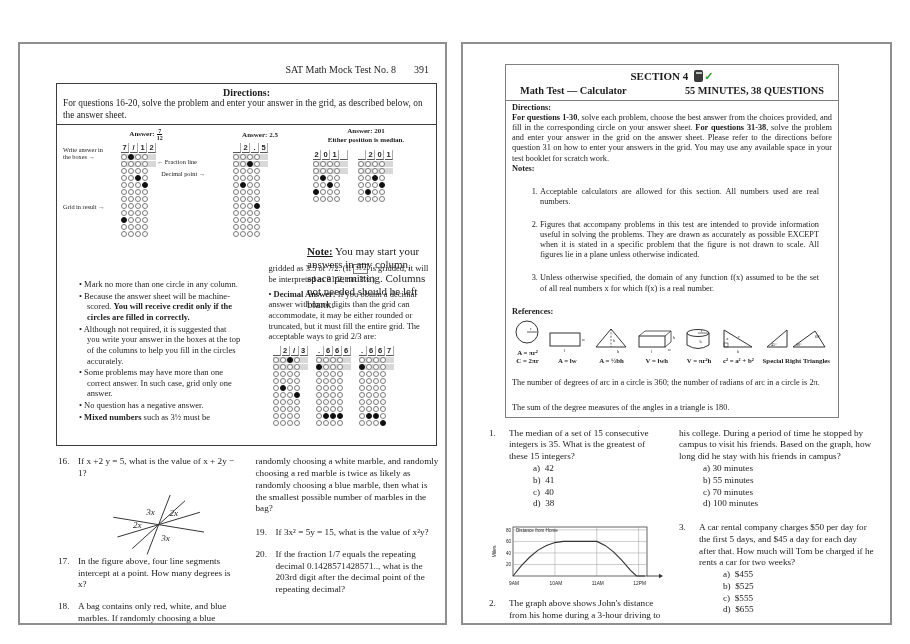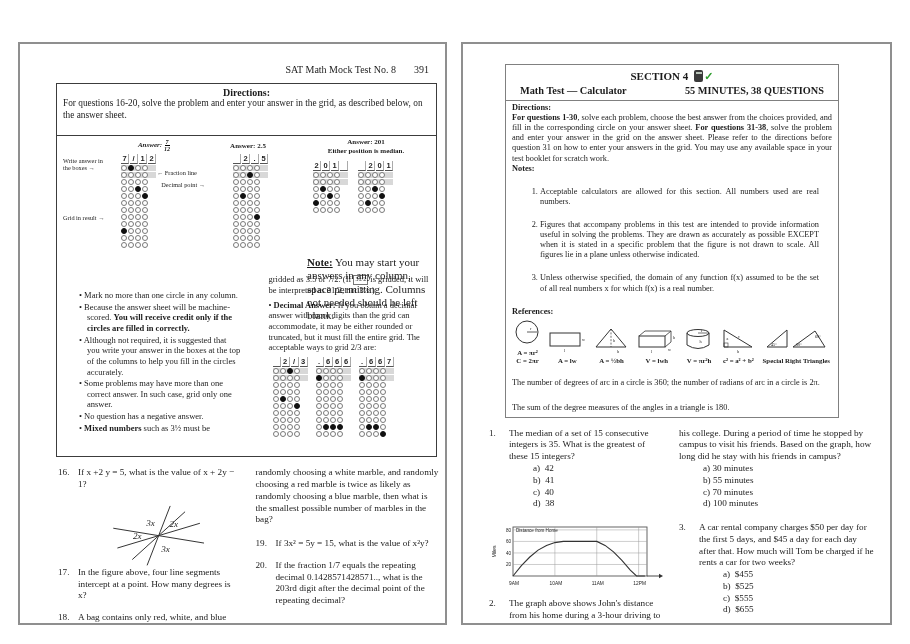--- a/index.html
+++ b/index.html
@@ -9,30 +9,30 @@
   #page-right{left:461px;width:431px;padding:20px 16px 0 26px;}
 
   
   .running{font-size:10px;margin-bottom:8px;white-space:pre-wrap;}
   #page-left .running{text-align:right;margin-right:10px;}
   .running .gap{display:inline-block;width:18px;}
 
   
   .dir-box{border:1px solid #3c3c3c;margin-left:-2px;margin-right:2px;padding:3px 6px 6px 6px;}
   .dir-title{text-align:center;font-weight:bold;font-size:10px;}
-  .dir-intro{font-size:9.3px;line-height:1.25;border-bottom:1px solid #3c3c3c;padding-bottom:14px;margin:0 -6px;padding-left:6px;padding-right:6px;}
+  .dir-intro{font-size:9.3px;line-height:1.25;border-bottom:1px solid #3c3c3c;padding-bottom:3px;margin:0 -6px;padding-left:6px;padding-right:6px;}
   .fig-area{position:relative;height:128px;margin-top:6px;}
   .ann{position:absolute;font-size:6.3px;color:#222;line-height:1.15;}
   .ann-write{left:0;top:15px;width:46px;}
   .ann-frac{left:94px;top:27px;width:48px;}
   .ann-dec{left:90px;top:39px;width:52px;text-align:right;}
   .ann-grid{left:0;top:72px;width:46px;}
   .ex-cap{position:absolute;font-size:7px;text-align:center;font-weight:bold;}
-  .ex1-cap{left:60px;top:-3px;width:62px;font-style:italic;}
-  .ex2-cap{left:160px;top:0;width:50px;}
+  .ex1-cap{left:52px;top:-3px;width:62px;}
+  .ex2-cap{left:172px;top:0;width:50px;}
   .ex3-cap{left:244px;top:-4px;width:118px;line-height:1.2;}
   .bubble-grid{position:absolute;background:#fff;}
   .ex1-grid{left:58px;top:12px;}
   .ex2-grid{left:170px;top:12px;}
   .ex3-grids{position:absolute;left:250px;top:19px;display:flex;gap:10px;}
   .ex3-grids .bubble-grid{position:static;}
   .note{position:absolute;left:244px;top:78px;width:120px;font-size:11px;line-height:1.2;margin-top:36px;}
   .note-label{font-weight:bold;text-decoration:underline;}
   
   .bg-head{display:flex;gap:1px;}

